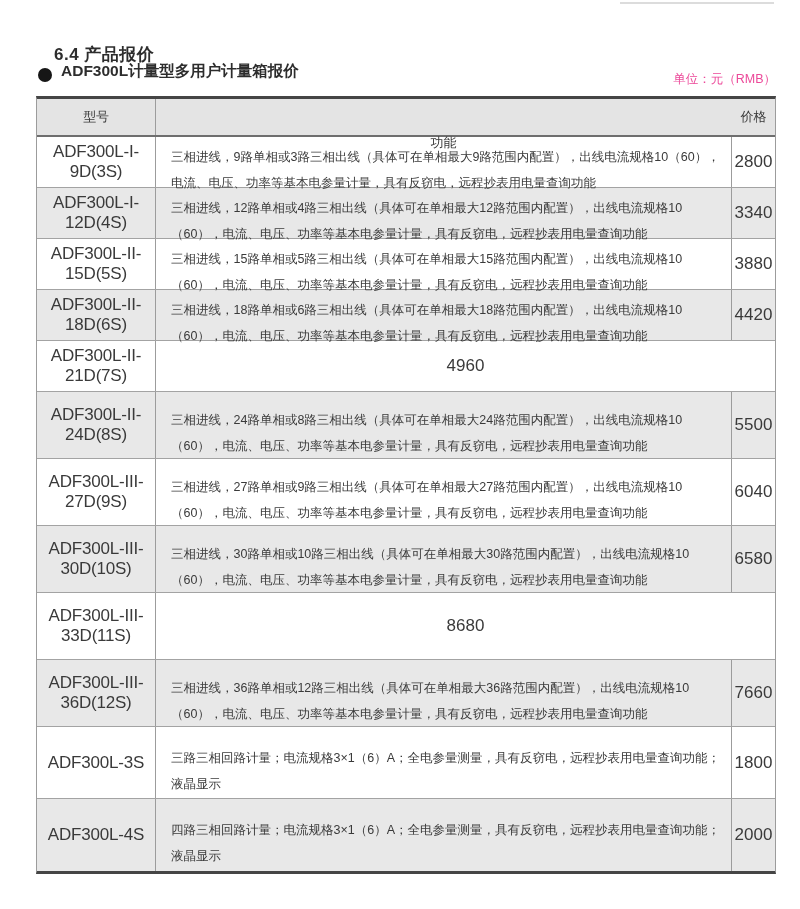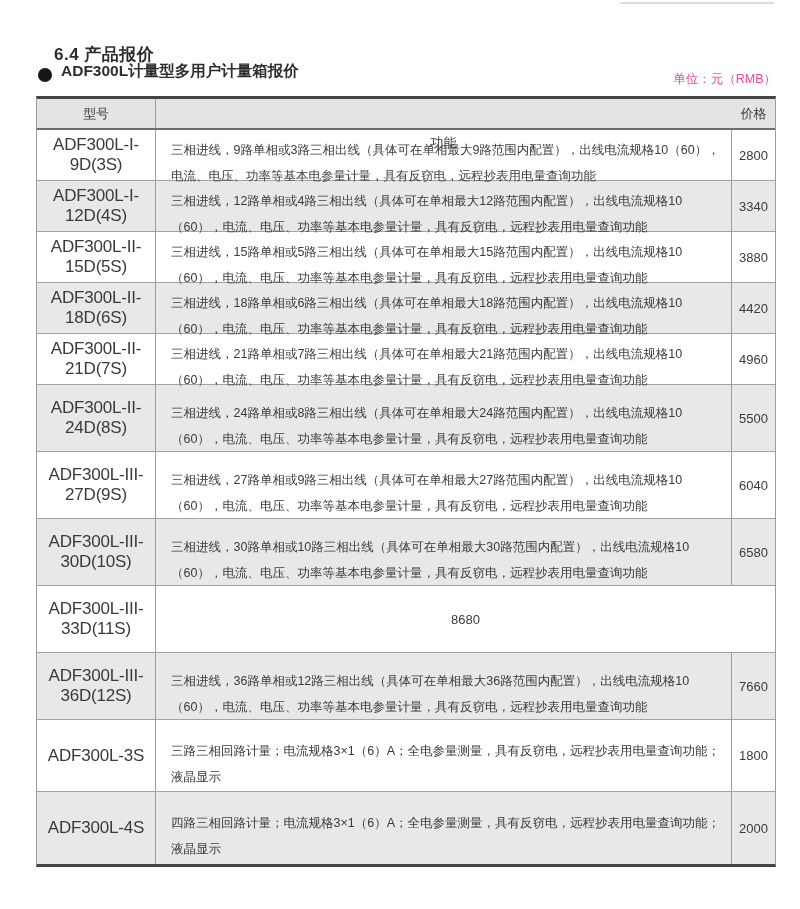--- a/index.html
+++ b/index.html
@@ -19,31 +19,31 @@
   .unit-label { position:absolute; right:24px; top:71px; font-size:12.5px; color:#ec4899; }
 
   .table {
     position:absolute; left:36px; top:96px; width:740px; box-sizing:border-box;
     border-top:3px solid #454545; border-bottom:3px solid #454545;
     border-left:1px solid #9c9c9c; border-right:1px solid #9c9c9c;
   }
   .tr { display:flex; box-sizing:border-box; border-bottom:1px solid #a3a3a3; background:#ffffff; }
   .tr:last-child { border-bottom:none; }
   .tr.alt { background:#e8e8e8; }
-  .tr.thead { background:#e4e4e4; height:31px; border-bottom:2px solid #6e6e6e; }
+  .tr.thead { background:#e4e4e4; height:38px; border-bottom:2px solid #6e6e6e; }
   .td { display:flex; align-items:center; box-sizing:border-box; }
   .td-model {
     width:119px; justify-content:center; text-align:center;
     font-size:17px; letter-spacing:-0.2px; border-right:1px solid #9c9c9c;
   }
   .td-func {
     width:576px; padding:22px 8px 6px 15px;
     font-size:12.5px; line-height:26px; border-right:1px solid #9c9c9c;
   }
-  .td-price { flex:1; justify-content:center; font-size:13px; }
+  .td-price { flex:1; justify-content:center; font-size:17px; }
   .thead .td { font-size:13px; }
   .thead .td-func { justify-content:center; padding:0;margin-top:44px; }
   .h-s { height:51px; }
   .h-m { height:67px; }
   .h-l { height:72px; }
 </style>
 </head>
 <body>
 
 <div class="page">
@@ -80,21 +80,20 @@
       <div class="td td-func">三相进线，15路单相或5路三相出线（具体可在单相最大15路范围内配置），出线电流规格10（60），电流、电压、功率等基本电参量计量，具有反窃电，远程抄表用电量查询功能</div>
       <div class="td td-price">3880</div>
     </div>
     <div class="tr h-s alt">
       <div class="td td-model">ADF300L-II-18D(6S)</div>
       <div class="td td-func">三相进线，18路单相或6路三相出线（具体可在单相最大18路范围内配置），出线电流规格10（60），电流、电压、功率等基本电参量计量，具有反窃电，远程抄表用电量查询功能</div>
       <div class="td td-price">4420</div>
     </div>
     <div class="tr h-s">
       <div class="td td-model">ADF300L-II-21D(7S)</div>
-      <div class="td td-func">三相进线，21路单相或7路三相出线（具体可在单相最大21路范围内配置），出线电流规格10（60），电流、电压、功率等基本电参量计量，具有反窃电，远程抄表用电量查询功能</div>
       <div class="td td-price">4960</div>
     </div>
     <div class="tr h-m alt">
       <div class="td td-model">ADF300L-II-24D(8S)</div>
       <div class="td td-func">三相进线，24路单相或8路三相出线（具体可在单相最大24路范围内配置），出线电流规格10（60），电流、电压、功率等基本电参量计量，具有反窃电，远程抄表用电量查询功能</div>
       <div class="td td-price">5500</div>
     </div>
     <div class="tr h-m">
       <div class="td td-model">ADF300L-III-27D(9S)</div>
       <div class="td td-func">三相进线，27路单相或9路三相出线（具体可在单相最大27路范围内配置），出线电流规格10（60），电流、电压、功率等基本电参量计量，具有反窃电，远程抄表用电量查询功能</div>

